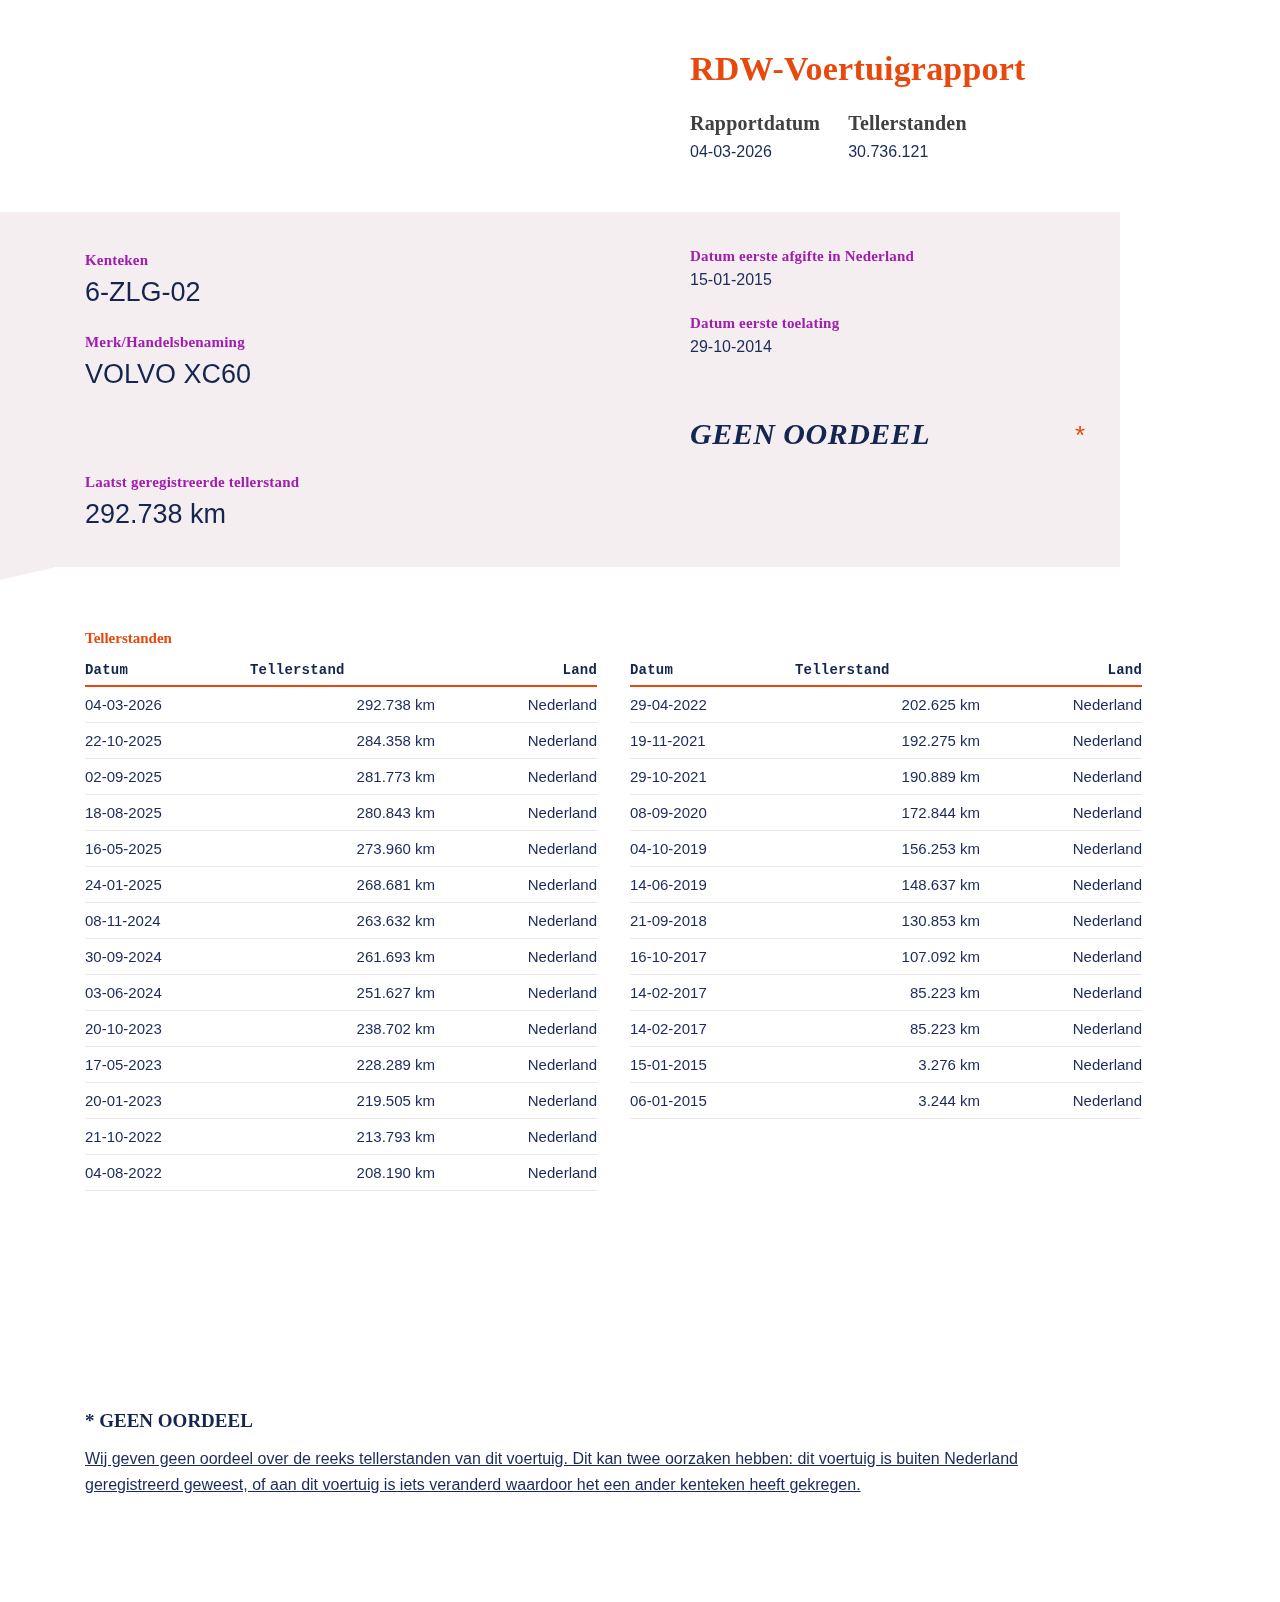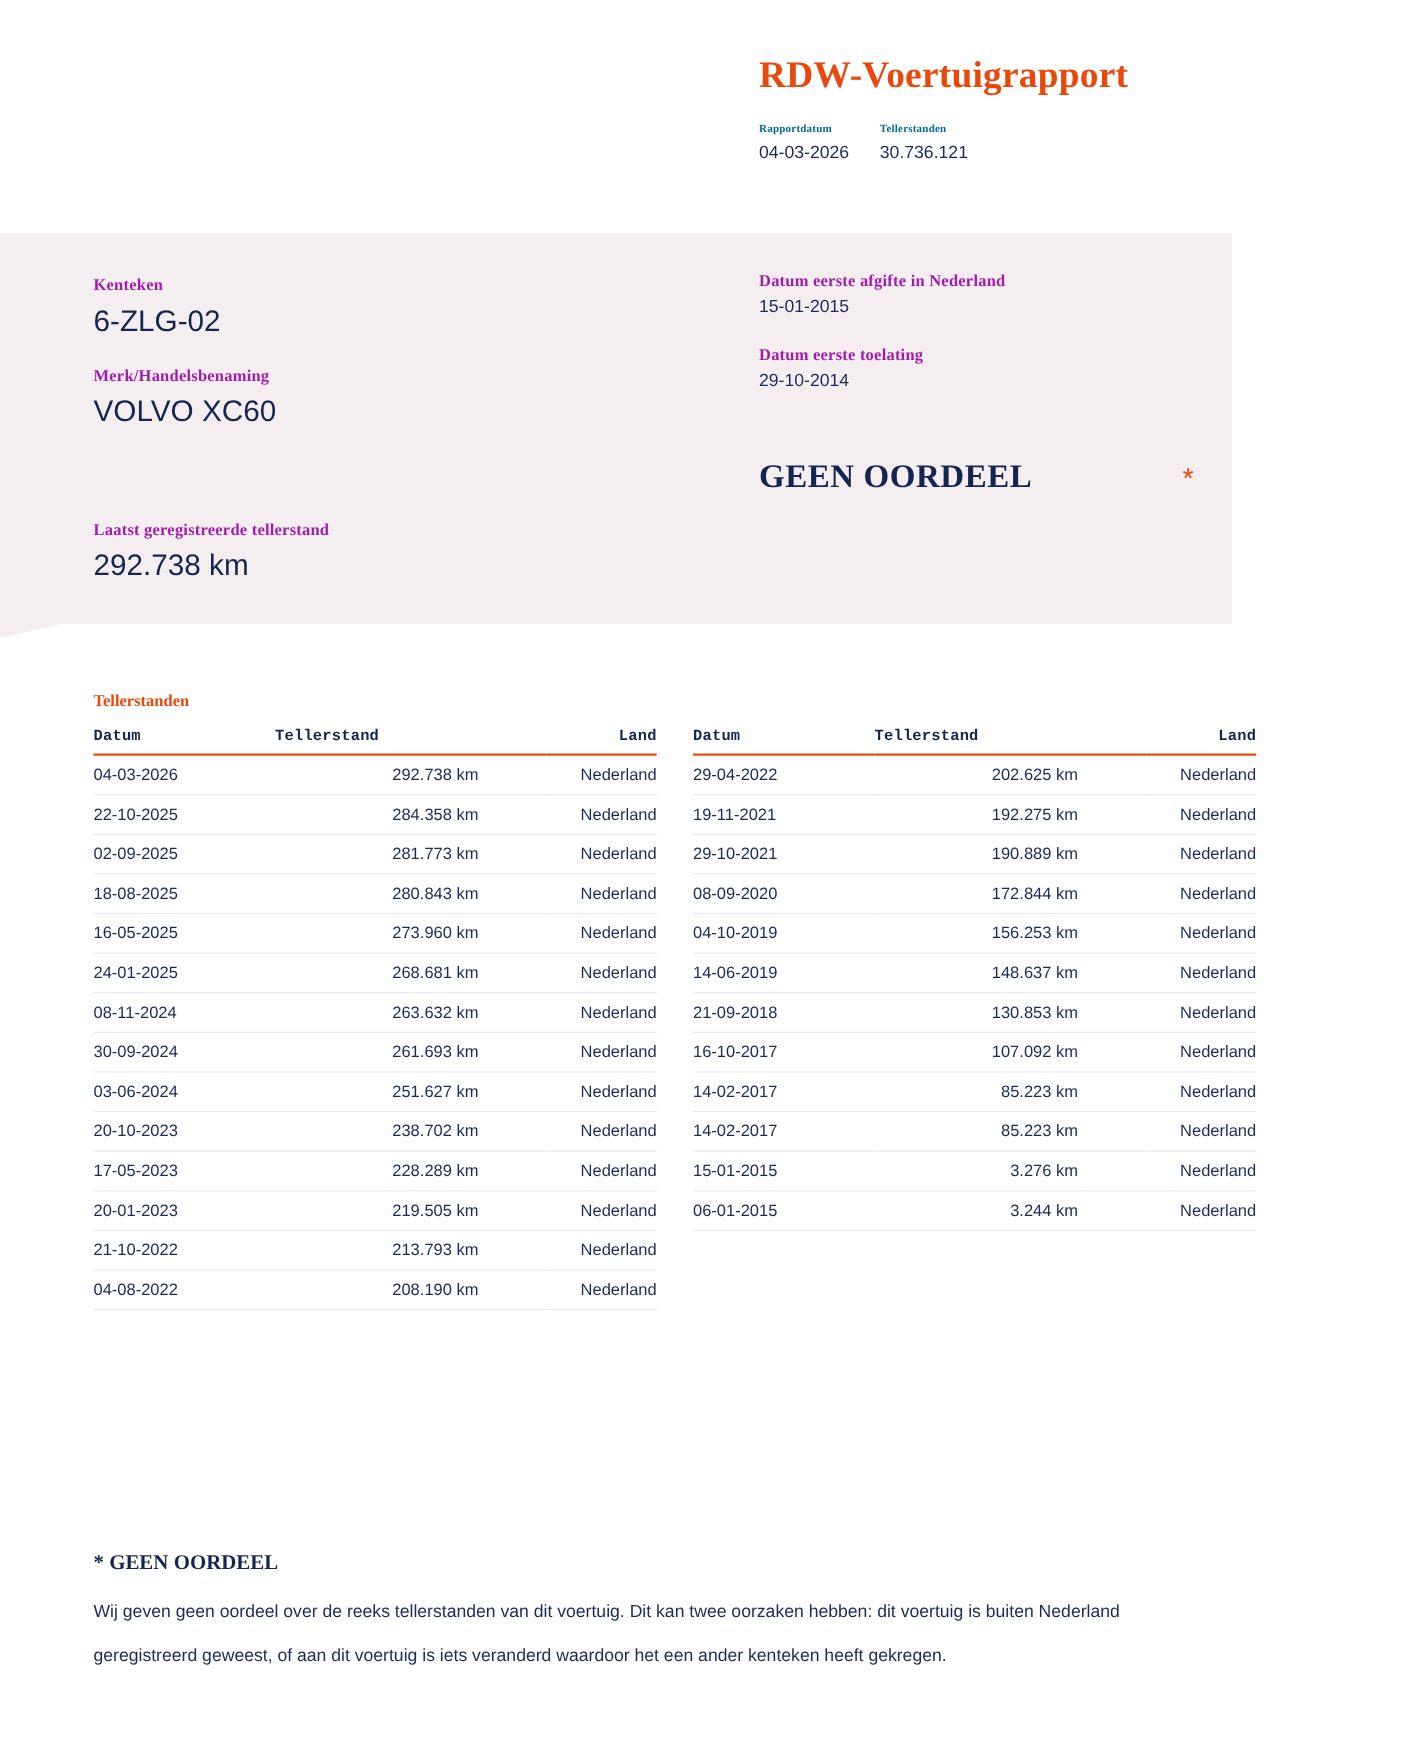--- a/index.html
+++ b/index.html
@@ -59,22 +59,22 @@
     position: absolute;
     left: 690px;
     top: 112px;
     display: flex;
     gap: 0px;
   }
   .meta-block { margin-right: 28px; }
   .meta-label {
     font-family: "Liberation Serif", serif;
     font-weight: bold;
-    font-size: 10px;
-    color: #0369a1;
+    font-size: 20px;
+    color: #404040;
     letter-spacing: 0.2px;
     margin-bottom: 8px;
   }
   .meta-value {
     font-size: 16px;
     color: #1b2a5b;
   }
 
   
   .info-panel {
@@ -117,20 +117,21 @@
   .mileage-block { position: absolute; left: 85px; top: 262px; }
   .verdict {
     position: absolute;
     left: 690px;
     top: 205px;
     font-family: "Liberation Serif", serif;
     font-weight: bold;
     font-size: 30px;
     color: #14254f;
     letter-spacing: 0.5px;
+    font-style: italic;
   }
   .asterisk {
     position: absolute;
     left: 1075px;
     top: 208px;
     font-size: 26px;
     color: #e8480c;
   }
 
   
@@ -187,22 +188,23 @@
   }
   .footnote-title {
     font-family: "Liberation Serif", serif;
     font-weight: bold;
     font-size: 19px;
     color: #14254f;
     margin-bottom: 14px;
   }
   .footnote-body {
     font-size: 16px;
-    line-height: 40px;
+    line-height: 26px;
     color: #1b2a5b;
+    text-decoration: underline;
   }
 </style>
 </head>
 <body>
 
 <div class="header">
 
   <div class="report-title">RDW-Voertuigrapport</div>
 
   <div class="meta-row">

